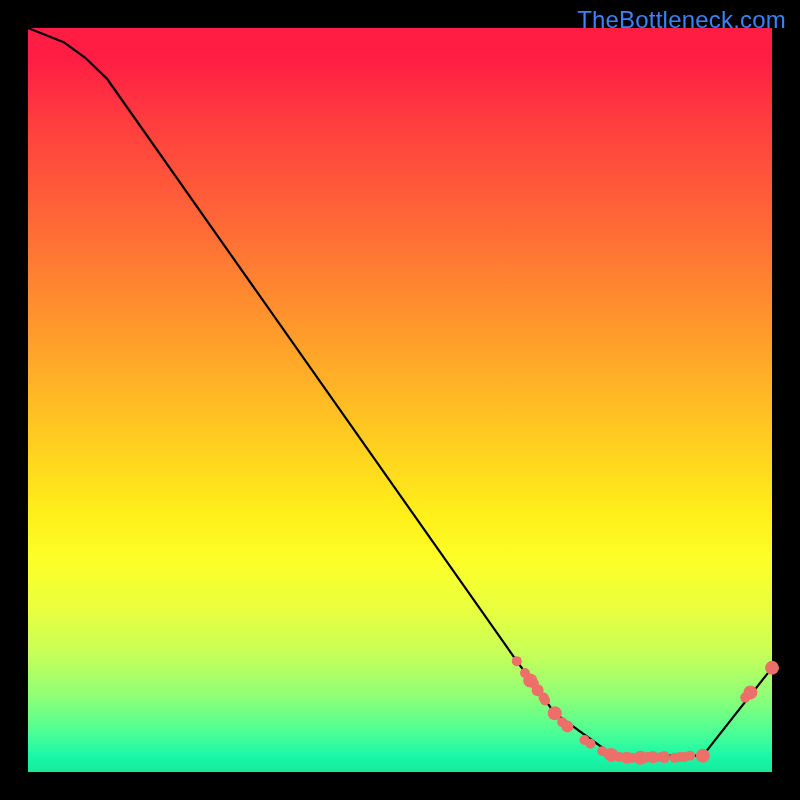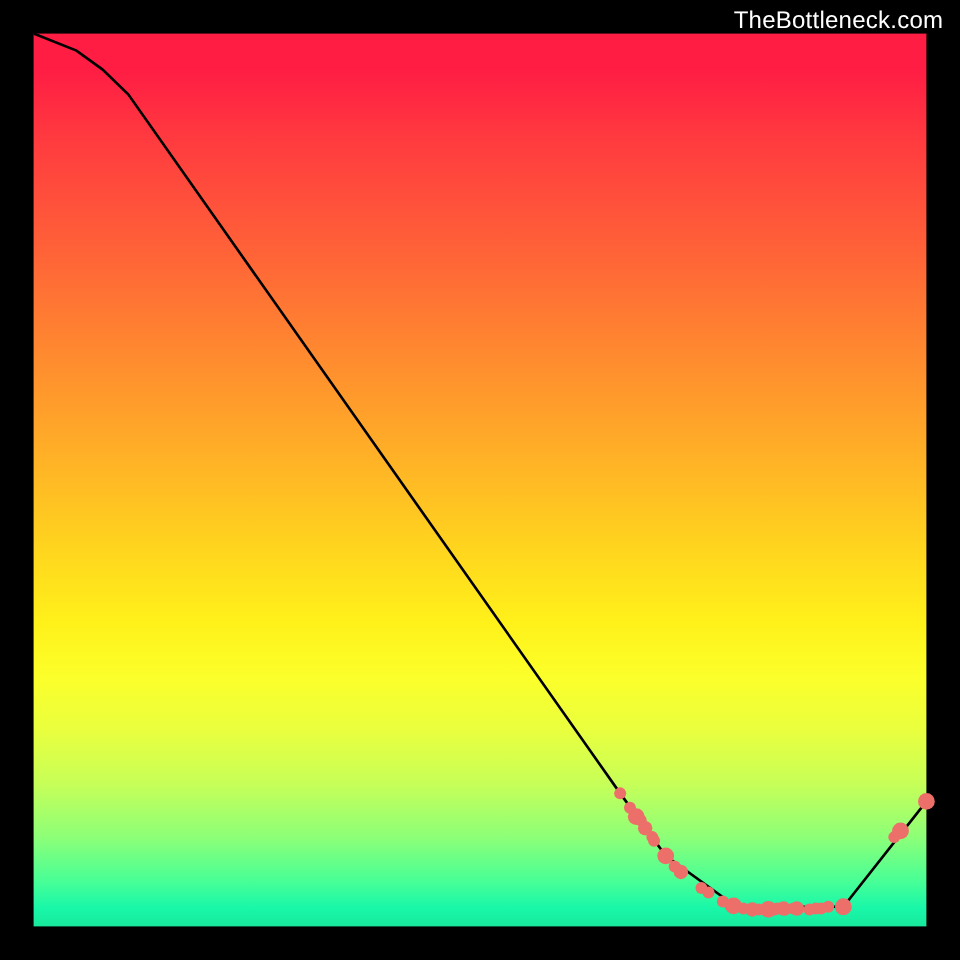--- a/index.html
+++ b/index.html
@@ -14,22 +14,22 @@
   .frame {
     position: relative;
     width: 800px;
     height: 800px;
     background: #000000;
   }
   .watermark {
     position: absolute;
     top: 6px;
     right: 14px;
-    color: #ffffff;
-    font-size: 20px;
+    color: #3b82f6;
+    font-size: 24px;
     font-weight: 400;
     letter-spacing: 0.2px;
     z-index: 10;
   }
   .plot-area {
     position: absolute;
     left: 28px;
     top: 28px;
     width: 744px;
     height: 744px;

